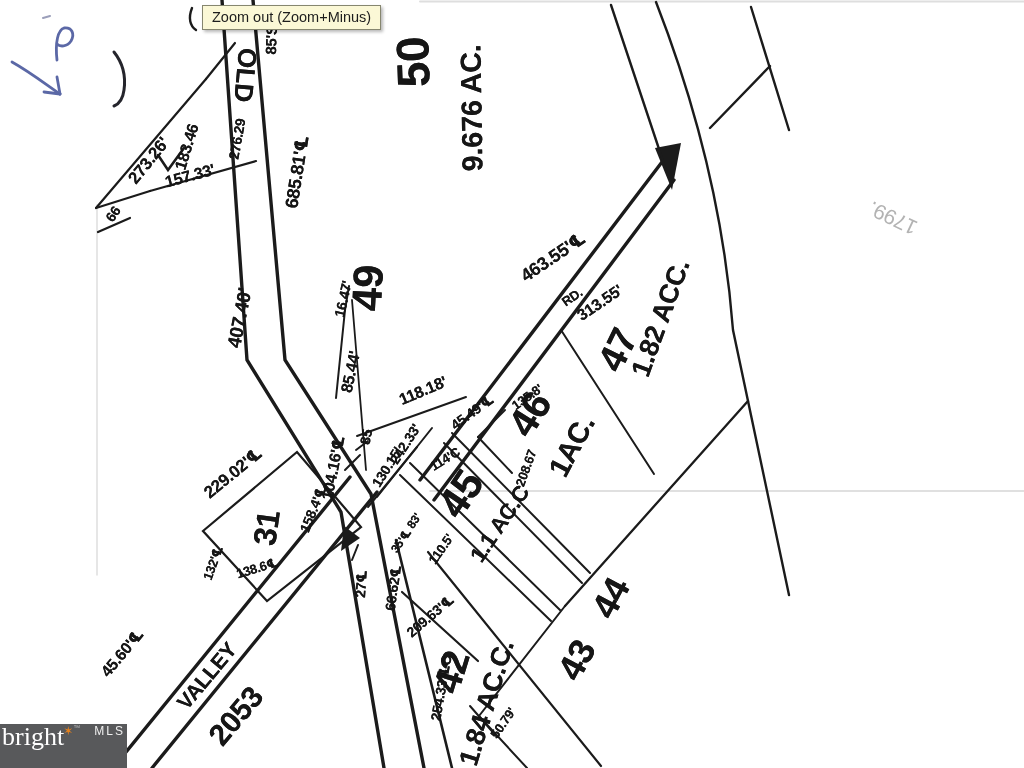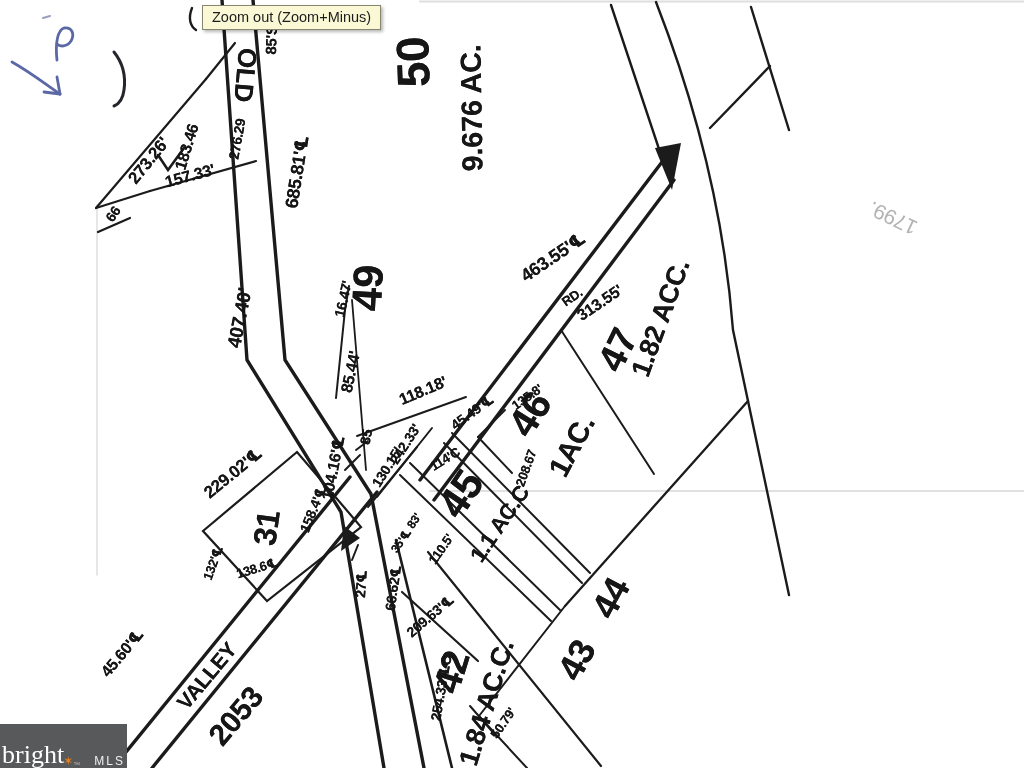--- a/index.html
+++ b/index.html
@@ -8,21 +8,21 @@
   .viewer{position:absolute;inset:0;background:#fff;}
   svg.lines{position:absolute;left:0;top:0;}
   #label-layer{position:absolute;left:0;top:0;width:1024px;height:768px;}
   .plat-label{position:absolute;font-family:"Liberation Sans","DejaVu Sans",sans-serif;
       font-weight:700;color:#161616;white-space:nowrap;letter-spacing:-.3px;
       text-shadow:0 0 .6px rgba(10,10,10,.85);transform-origin:center;}
   .tooltip{position:absolute;left:202px;top:5px;background:#fbf8d6;border:1px solid #86866f;
       padding:3px 9px 4px 9px;font-size:14.5px;color:#1d1d1d;white-space:nowrap;
       box-shadow:2px 2px 3px rgba(0,0,0,.28);z-index:50;}
   .logo{position:absolute;left:0;top:724px;width:127px;height:44px;background:#58595b;
-      display:flex;align-items:flex-end;justify-content:center;z-index:40;}
+      display:flex;align-items:flex-start;justify-content:center;z-index:40;}
   .logo .brand{font-family:"Liberation Serif","DejaVu Serif",serif;color:#ffffff;
       font-size:26px;line-height:1;}
   .logo .star{color:#e8821c;font-size:12px;vertical-align:8px;margin-left:-1px;}
   .logo .tm{color:#b7b7b7;font-size:7px;vertical-align:12px;}
   .logo .mls{color:#efefef;font-size:12px;letter-spacing:2px;margin-left:14px;vertical-align:1px;}
 </style>
 </head>
 <body>
 
 <div class="viewer">

